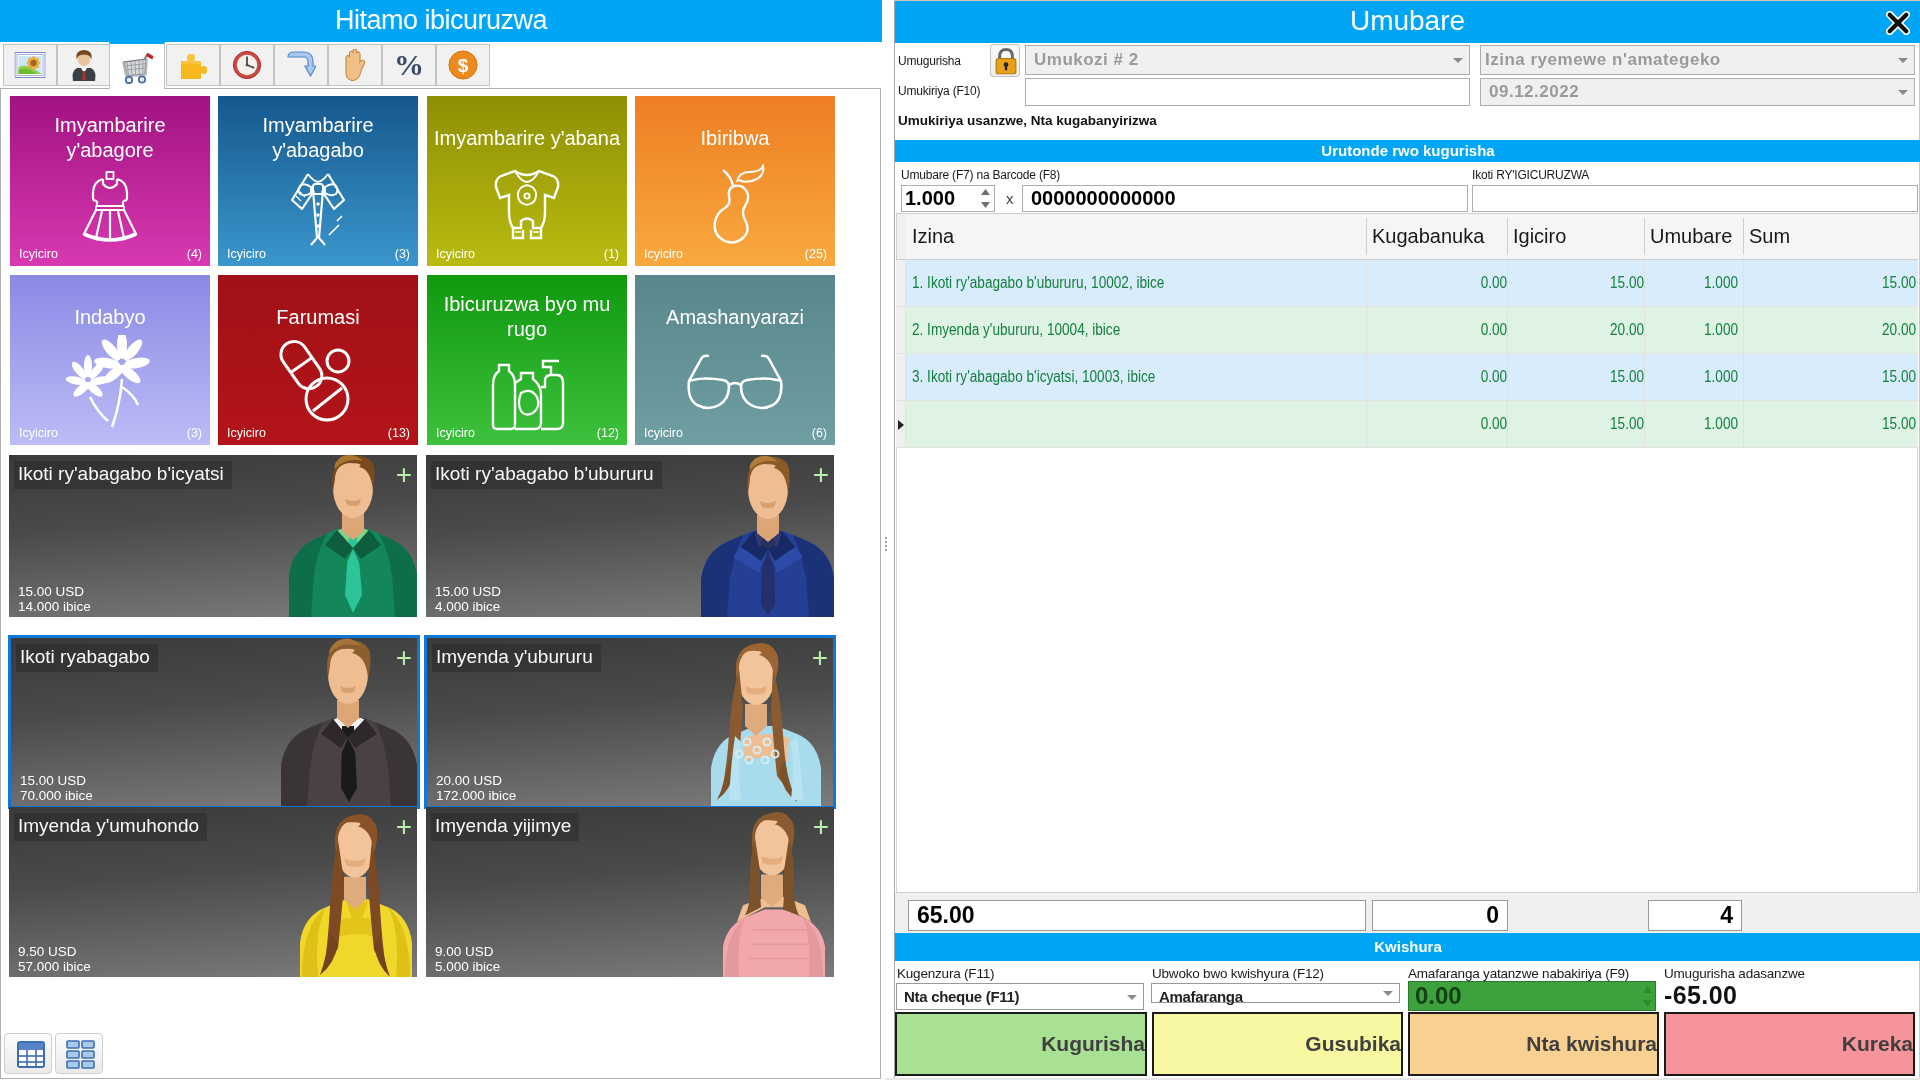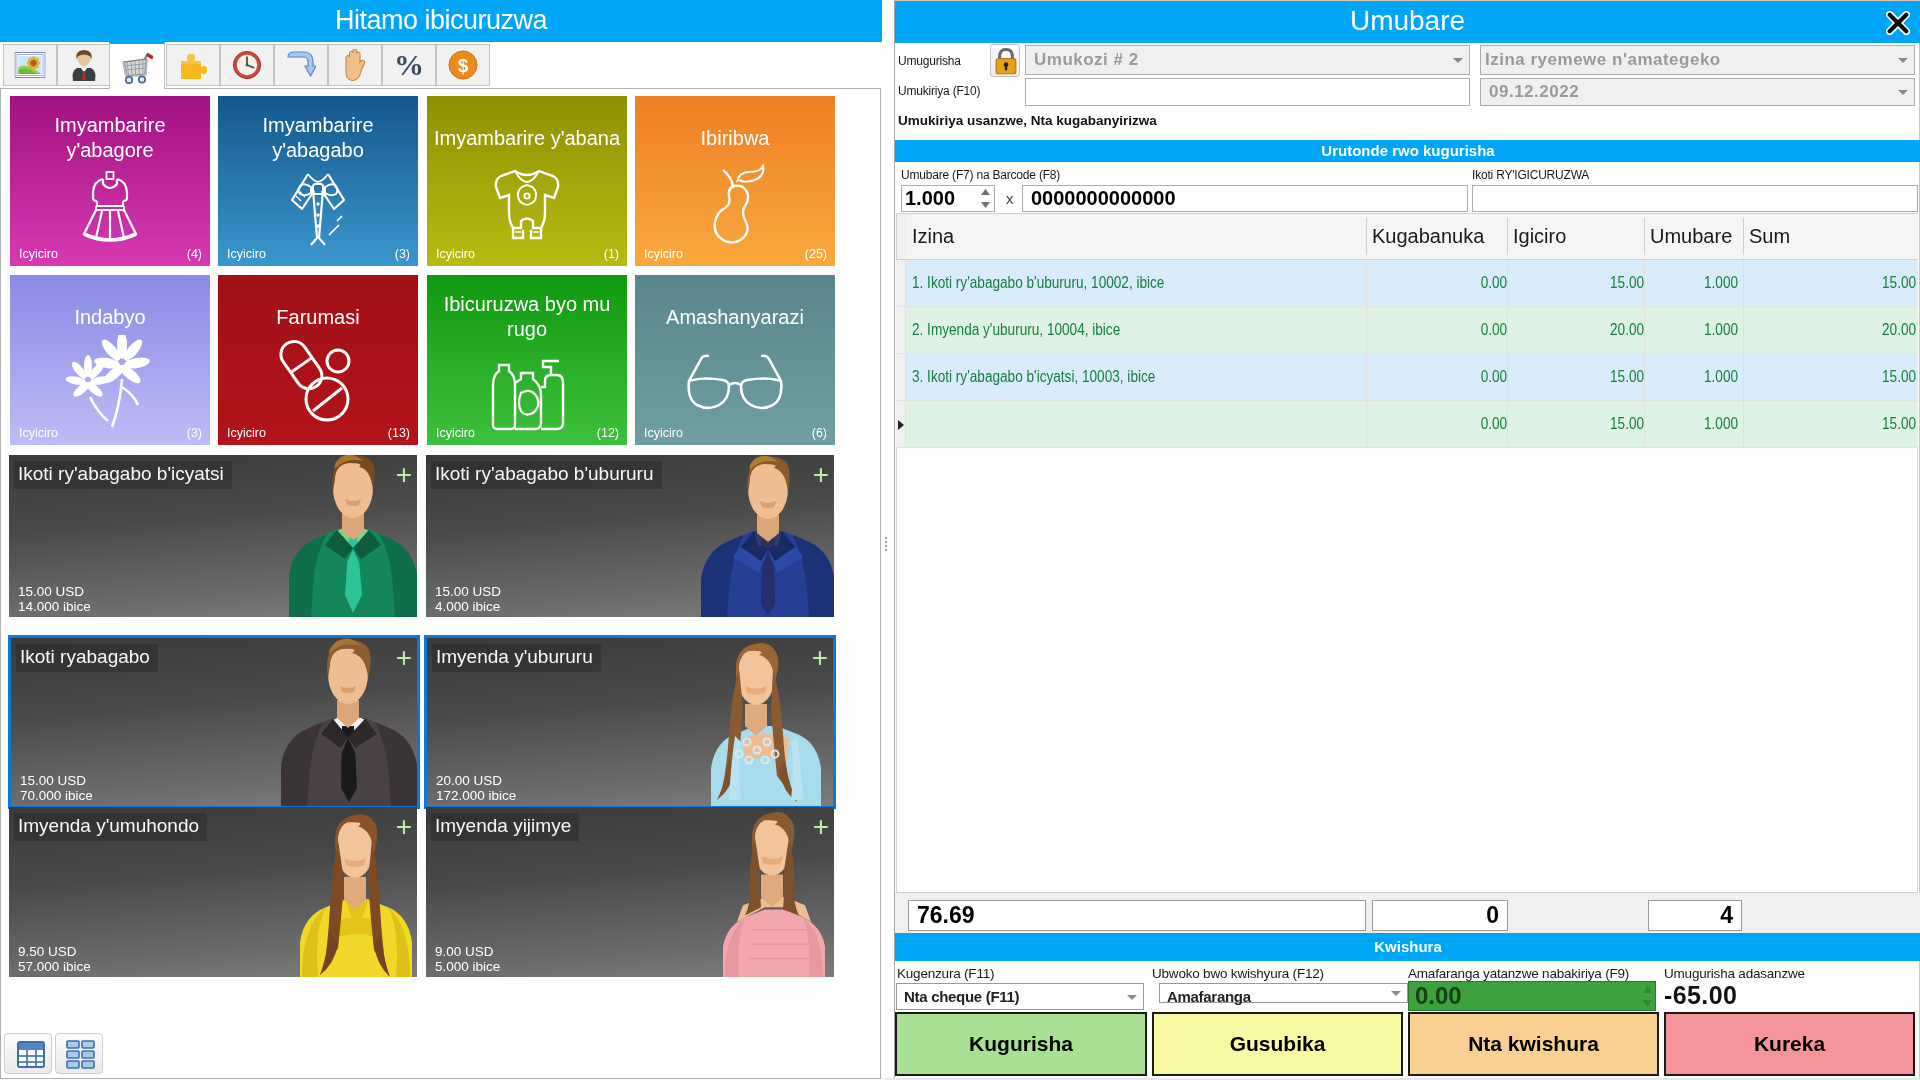--- a/index.html
+++ b/index.html
@@ -39,21 +39,21 @@
   .band { position:absolute; left:0; width:1026px; height:21px; background:var(--blue); color:#fff; font-weight:bold; font-size:15px; text-align:center; line-height:21px; }
 
   .th { position:absolute; background:#f5f5f5; border-top:1px solid #cfcfcf; border-bottom:1px solid #cfcfcf; font-size:17px; color:#1a1a1a; }
   .trow { position:absolute; height:47px; font-size:16px; color:#15803d; line-height:46px; border-bottom:1px solid #e3e3e3; }
   .cell { position:absolute; top:0; height:100%; }
   .cell.ind { left:0; width:10px; background:#f0f0f0; border-right:1px solid #e3e3e3; }
   .num { text-align:right; }
   .cell span { display:inline-block; transform:scaleX(0.85); transform-origin:0 50%; }
   .cell.num span { transform-origin:100% 50%; }
 
-  .btn { position:absolute; top:1011px; height:64px; border:2px solid #1a1a1a; font-size:21px; font-weight:bold; color:#000000; text-align:center; line-height:59px; }
+  .btn { position:absolute; top:1011px; height:64px; border:2px solid #1a1a1a; font-size:21px; font-weight:bold; color:#404040; text-align:right; line-height:59px; }
 </style>
 </head>
 <body>
 <div id="lwin">
   <div id="ltitle">Hitamo ibicuruzwa</div>
   <div id="tabs">
     <div class="tab" style="left:3px">
       <svg width="31" height="26" viewBox="0 0 31 26">
           <rect x="0.5" y="0.5" width="30" height="25" fill="#fff" stroke="#7b84cc"></rect>
           <rect x="2.5" y="2.5" width="26" height="21" fill="none" stroke="#aab1dd" stroke-width="1"></rect>
@@ -510,30 +510,30 @@
           </div>
         <div class="cell num" style="left:471px;width:140px"><span>0.00</span></div>
         <div class="cell num" style="left:612px;width:136px"><span>15.00</span></div>
         <div class="cell num" style="left:749px;width:93px"><span>1.000</span></div>
         <div class="cell num" style="left:848px;width:172px"><span>15.00</span></div>
       </div>
     </div>
 
     <div class="abs" style="left:1px;top:447px;width:1022px;height:445px;border-left:1px solid #d5d5d5;border-right:1px solid #d5d5d5;border-bottom:1px solid #cfcfcf"></div>
     <div class="abs" style="left:0;top:892px;width:1025px;height:40px;background:#f0f0f0"></div>
-    <div class="field" style="left:13px;top:899px;width:458px;height:31px;font-size:23px;font-weight:bold;line-height:29px;padding-left:8px;border-color:#9a9a9a">76.69</div>
+    <div class="field" style="left:13px;top:899px;width:458px;height:31px;font-size:23px;font-weight:bold;line-height:29px;padding-left:8px;border-color:#9a9a9a">65.00</div>
     <div class="field num" style="left:477px;top:899px;width:136px;height:31px;font-size:23px;font-weight:bold;line-height:29px;padding-right:8px;border-color:#9a9a9a">0</div>
     <div class="field num" style="left:753px;top:899px;width:94px;height:31px;font-size:23px;font-weight:bold;line-height:29px;padding-right:8px;border-color:#9a9a9a">4</div>
     <div class="band" style="top:932px;height:28px;line-height:28px">Kwishura</div>
     <div class="lbl" style="left:2px;top:965px;font-size:13.5px">Kugenzura (F11)</div>
     <div class="lbl" style="left:257px;top:965px;font-size:13.5px">Ubwoko bwo kwishyura (F12)</div>
     <div class="lbl" style="left:513px;top:965px;font-size:13.5px">Amafaranga yatanzwe nabakiriya (F9)</div>
     <div class="lbl" style="left:769px;top:965px;font-size:13.5px">Umugurisha adasanzwe</div>
     <div class="field" style="left:1px;top:982px;width:248px;height:27px;font-weight:bold;font-size:15px;letter-spacing:-0.3px;line-height:25px;padding-left:7px;color:#222;border-color:#999">Nta cheque (F11)<div class="ddarrow"></div></div>
-    <div class="field" style="left:264px;top:982px;width:249px;height:20px;font-weight:bold;font-size:15px;letter-spacing:-0.3px;line-height:25px;padding-left:7px;color:#222;border-color:#999">Amafaranga<div class="ddarrow"></div></div>
+    <div class="field" style="left:256px;top:982px;width:249px;height:20px;font-weight:bold;font-size:15px;letter-spacing:-0.3px;line-height:25px;padding-left:7px;color:#222;border-color:#999">Amafaranga<div class="ddarrow"></div></div>
     <div class="abs" style="left:513px;top:980px;width:248px;height:30px;background:#3da23d;border:1px solid #2a7a2a;font-size:24px;font-weight:bold;color:#164016;line-height:28px;padding-left:6px">0.00
       <svg class="abs" style="right:3px;top:4px" width="9" height="21" viewBox="0 0 9 21">
           <path d="M4.5 0 L9 7 L0 7 Z" fill="#2d8a2d"></path>
           <path d="M4.5 21 L9 14 L0 14 Z" fill="#2d8a2d"></path>
         </svg>
     </div>
     <div class="abs" style="left:769px;top:980px;font-size:25px;letter-spacing:0.4px;font-weight:bold;color:#111">-65.00</div>
     <div class="btn" style="left:0px;width:252px;background:#a8e094">Kugurisha</div>
     <div class="btn" style="left:257px;width:251px;background:#f8f8a2">Gusubika</div>
     <div class="btn" style="left:513px;width:251px;background:#f7d092">Nta kwishura</div>

